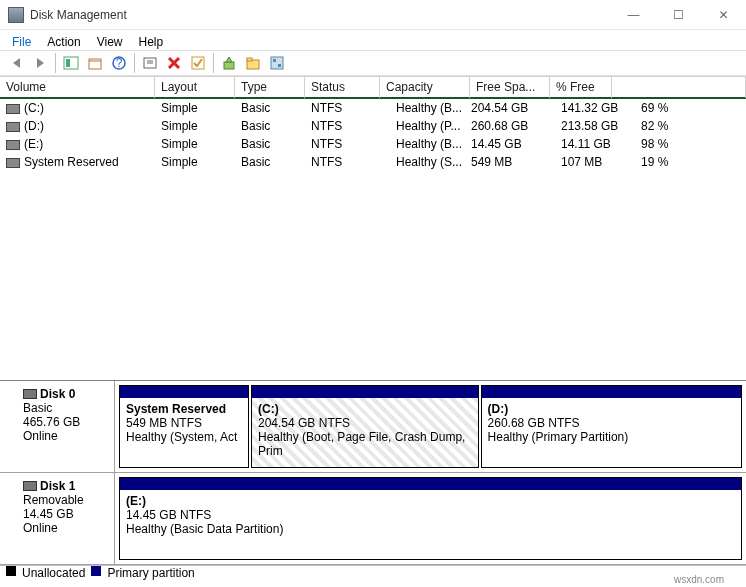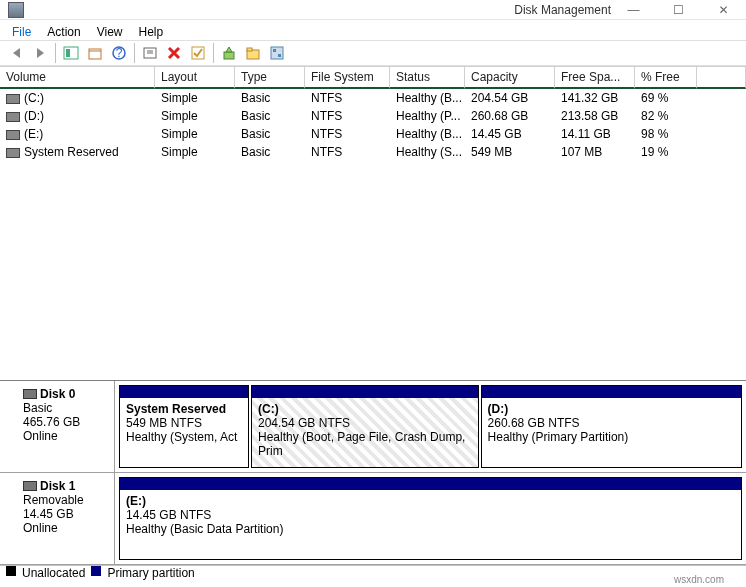--- a/index.html
+++ b/index.html
@@ -1,17 +1,17 @@
 <!DOCTYPE html>
 <html><head>
 <meta charset="utf-8">
 <style>
   * { box-sizing: border-box; font-family: "Segoe UI", Tahoma, sans-serif; font-size: 12px; }
   body { margin: 0; background: #fff; width: 746px; height: 587px; overflow: hidden; position: relative; display: flex; flex-direction: column; }
-  .titlebar { height: 20px; display: flex; align-items: center; padding: 0 0 0 8px; border-bottom: 1px solid #e5e5e5; text-align: right; }
+  .titlebar { height: 30px; display: flex; align-items: center; padding: 0 0 0 8px; border-bottom: 1px solid #e5e5e5; }
   .titlebar .appicon { width: 16px; height: 16px; margin-right: 6px; background: linear-gradient(#9ab, #678); border: 1px solid #556; }
   .titlebar .title { flex: 1; color: #333; }
   .winbtns { display: flex; }
   .winbtn { width: 45px; height: 29px; display: flex; align-items: center; justify-content: center; color: #666; }
   .menubar { height: 20px; display: flex; align-items: flex-end; padding: 0 4px; }
   .menubar span { padding: 1px 8px; color: #000; }
   .menubar .hot { color: #0066cc; }
   .toolbar { height: 26px; display: flex; align-items: center; padding: 0 4px; gap: 0; border-top: 1px solid #e0e0e0; border-bottom: 1px solid #e0e0e0; }
   .tbtn { width: 22px; height: 22px; display: flex; align-items: center; justify-content: center; margin: 0 1px; position: relative; }
   .tsep { width: 1px; height: 20px; background: #c0c0c0; margin: 0 3px; }
@@ -132,21 +132,20 @@
         <rect x="9" y="9" width="3" height="3" fill="#58a"></rect>
       </svg>
     </div>
 </div>
 
 <div class="volume-list">
   <div class="vhead">
     <div class="vh c0">Volume</div>
     <div class="vh c1">Layout</div>
     <div class="vh c2">Type</div>
-    <div class="vh c3">File System</div>
     <div class="vh c4">Status</div>
     <div class="vh c5">Capacity</div>
     <div class="vh c6">Free Spa...</div>
     <div class="vh c7">% Free</div>
     <div class="vh c8"></div>
   </div>
 
   <div class="vrow">
     <div class="vc c0"><span class="diskicon"></span><span>(C:)</span></div>
     <div class="vc c1">Simple</div>

